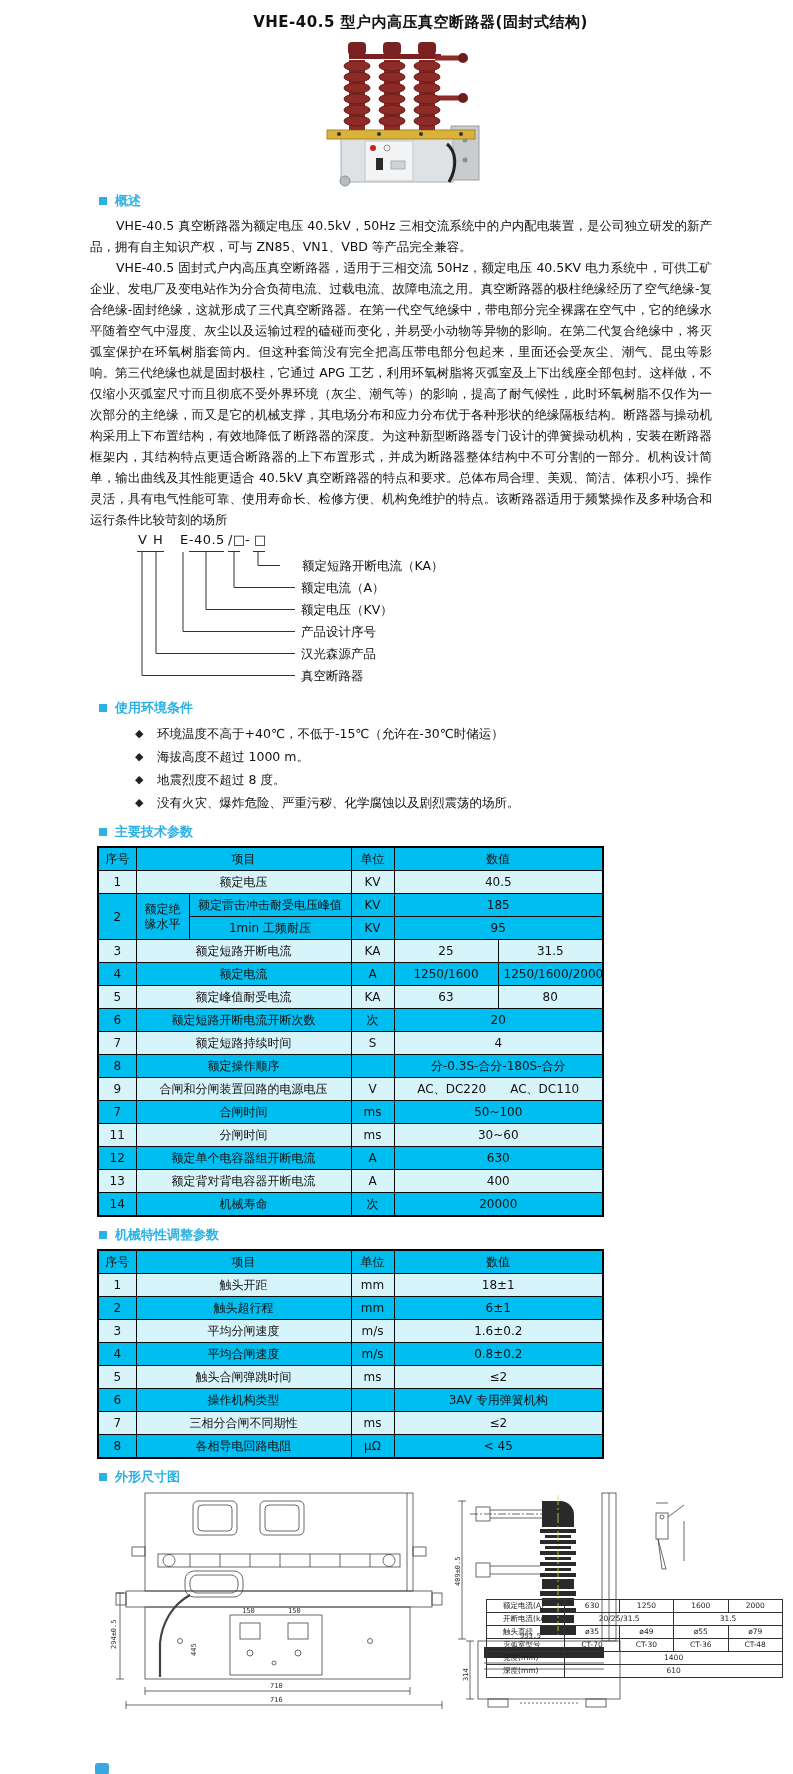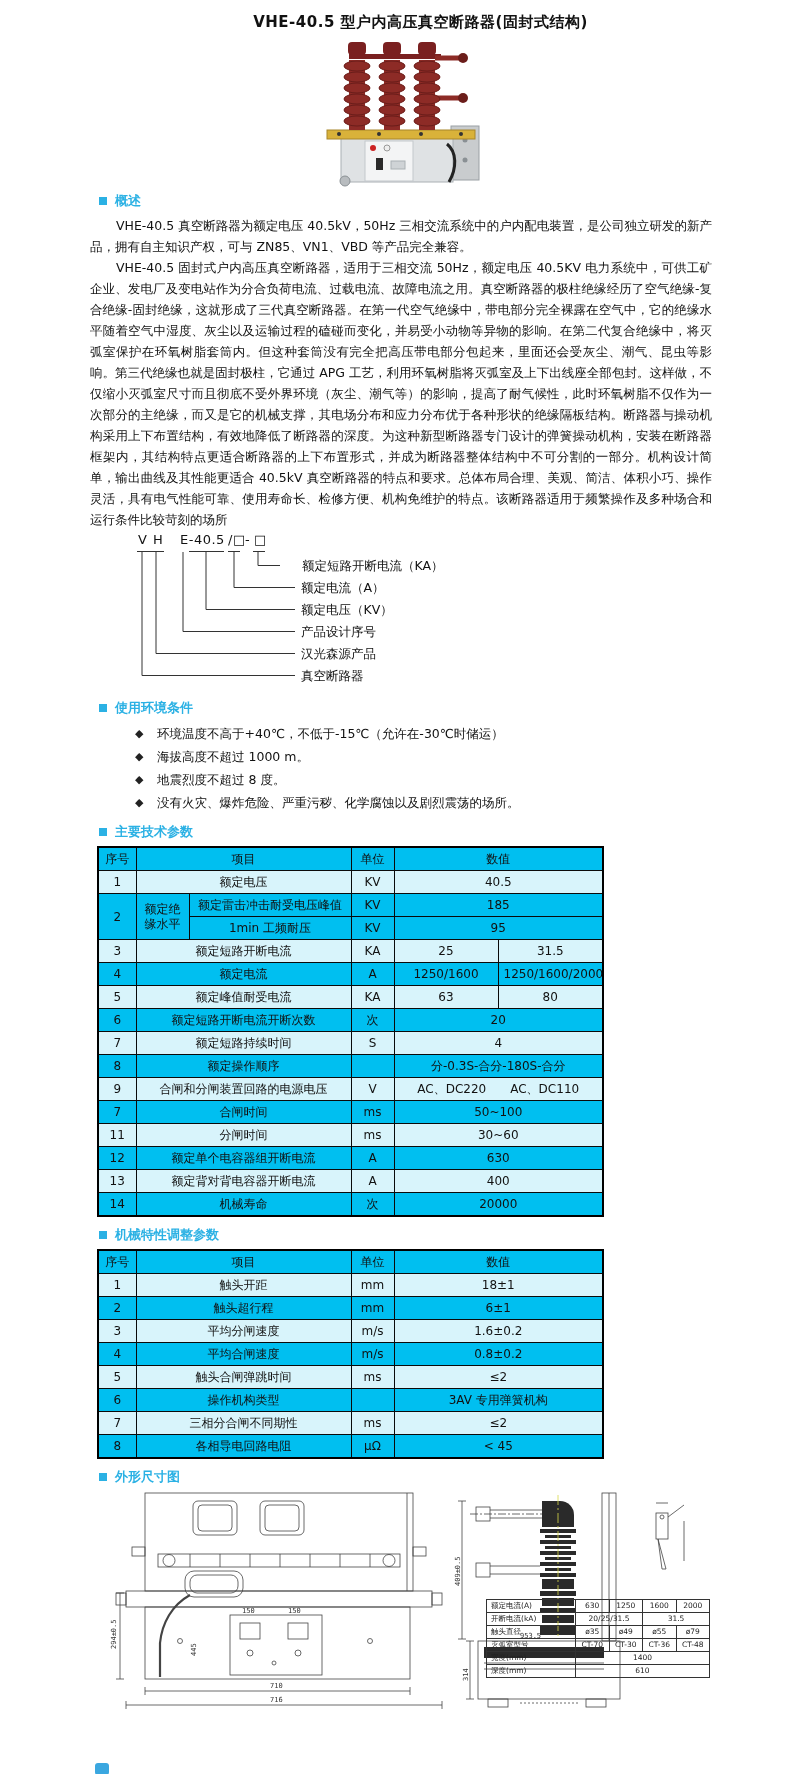--- a/index.html
+++ b/index.html
@@ -26,21 +26,21 @@
   .params td,.params th{border:1px solid #0a0a0a;height:22px;padding:0 5px;text-align:center;
                font-weight:400;white-space:nowrap;overflow:hidden;}
   .params .lft{text-align:center;}
   .params tr.c{background:#00bff0;}
   .params tr.p{background:#d8f4fb;}
   .params .wrap{white-space:normal;line-height:15px;}
   
   .drawing{position:relative;height:234px;margin-top:2px;}
   .mini{position:absolute;left:396px;top:108px;width:224px;border-collapse:collapse;
         font-size:7.5px;line-height:1;color:#222;}
-  .mini td{border:1px solid #333;height:12px;padding:0 4px;text-align:center;white-space:nowrap;overflow:hidden;}
+  .mini td{border:1px solid #333;height:12px;padding:0 16px;text-align:center;white-space:nowrap;overflow:hidden;}
   .mini .ml{text-align:left;width:80px;}
   .dimtxt{font-size:7px;fill:#333;font-family:"DejaVu Sans Mono",monospace;}
   .cut-icon{position:absolute;left:95px;top:1763px;width:14px;height:12px;background:#3aa7e0;border-radius:3px;}
 </style>
 </head>
 <body>
 
 <div class="page">
 
   <div class="title">VHE-40.5 型户内高压真空断路器(固封式结构)</div>

